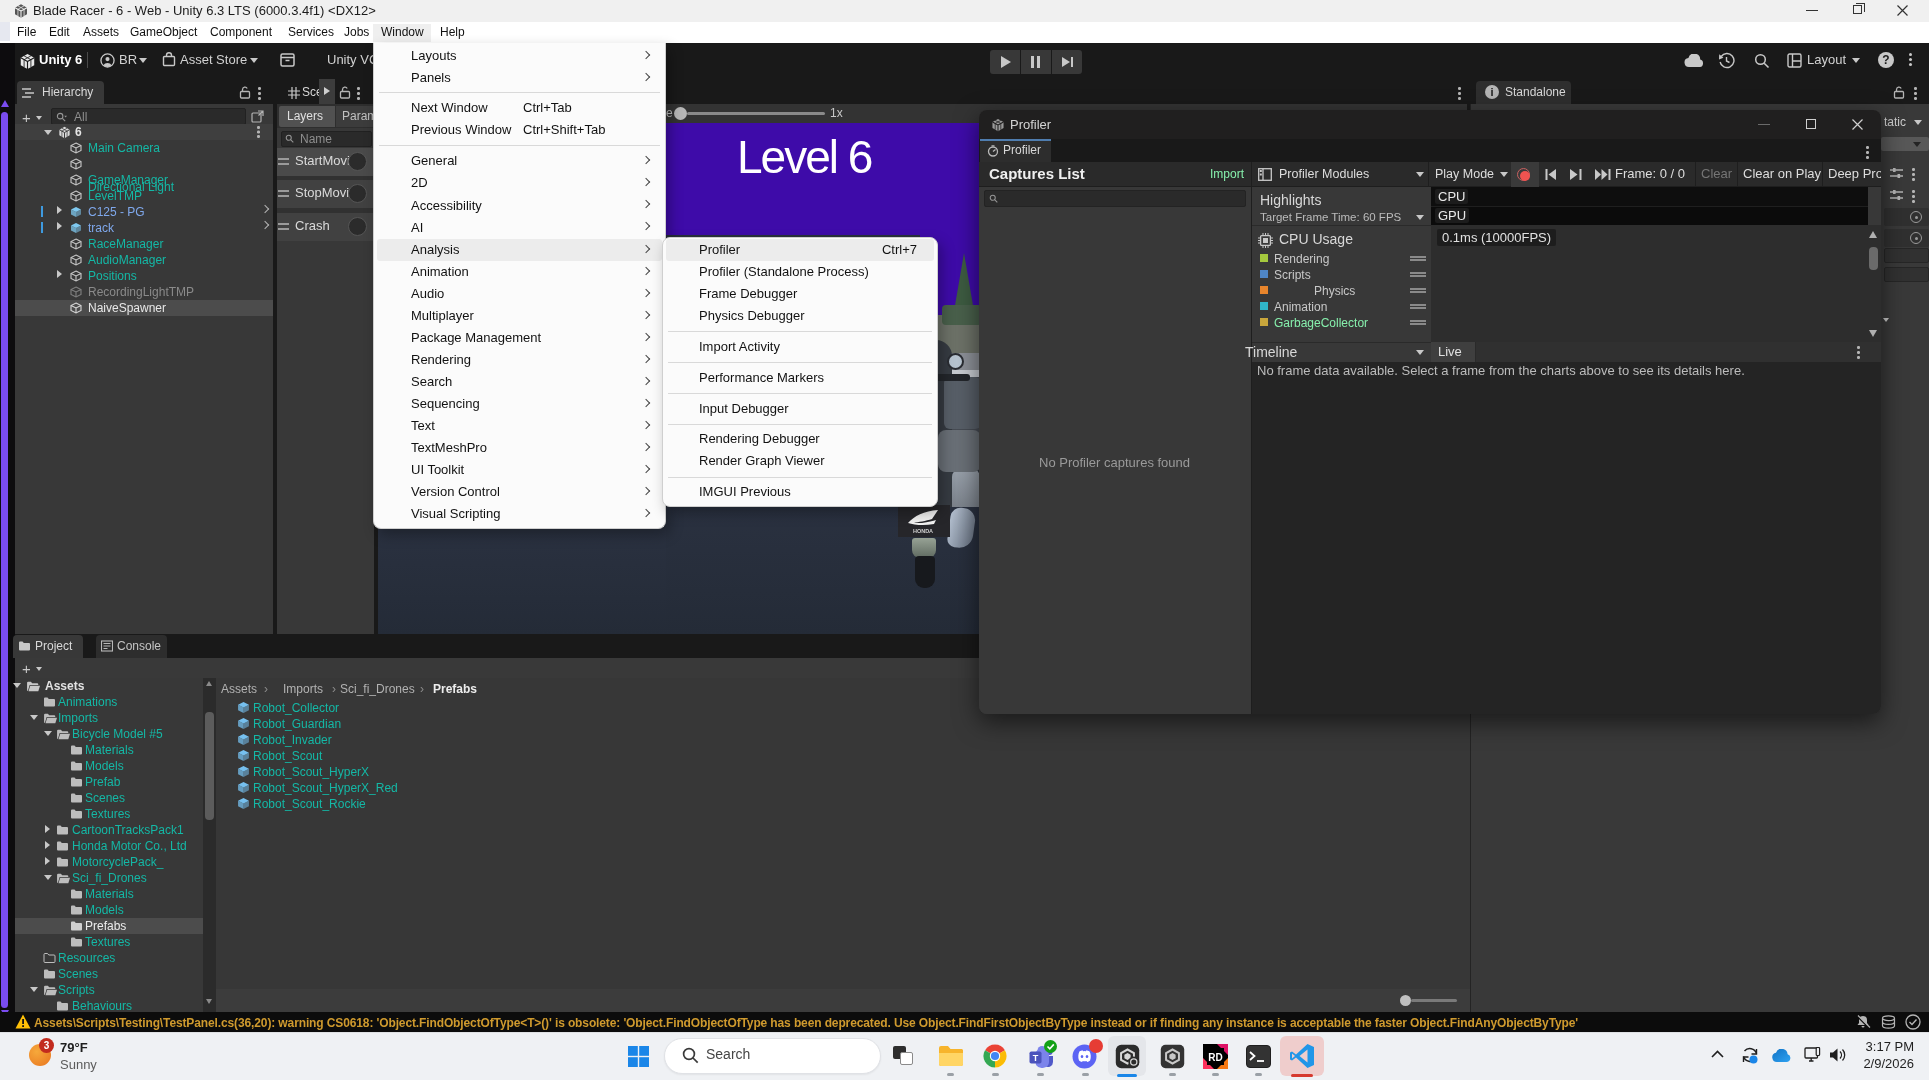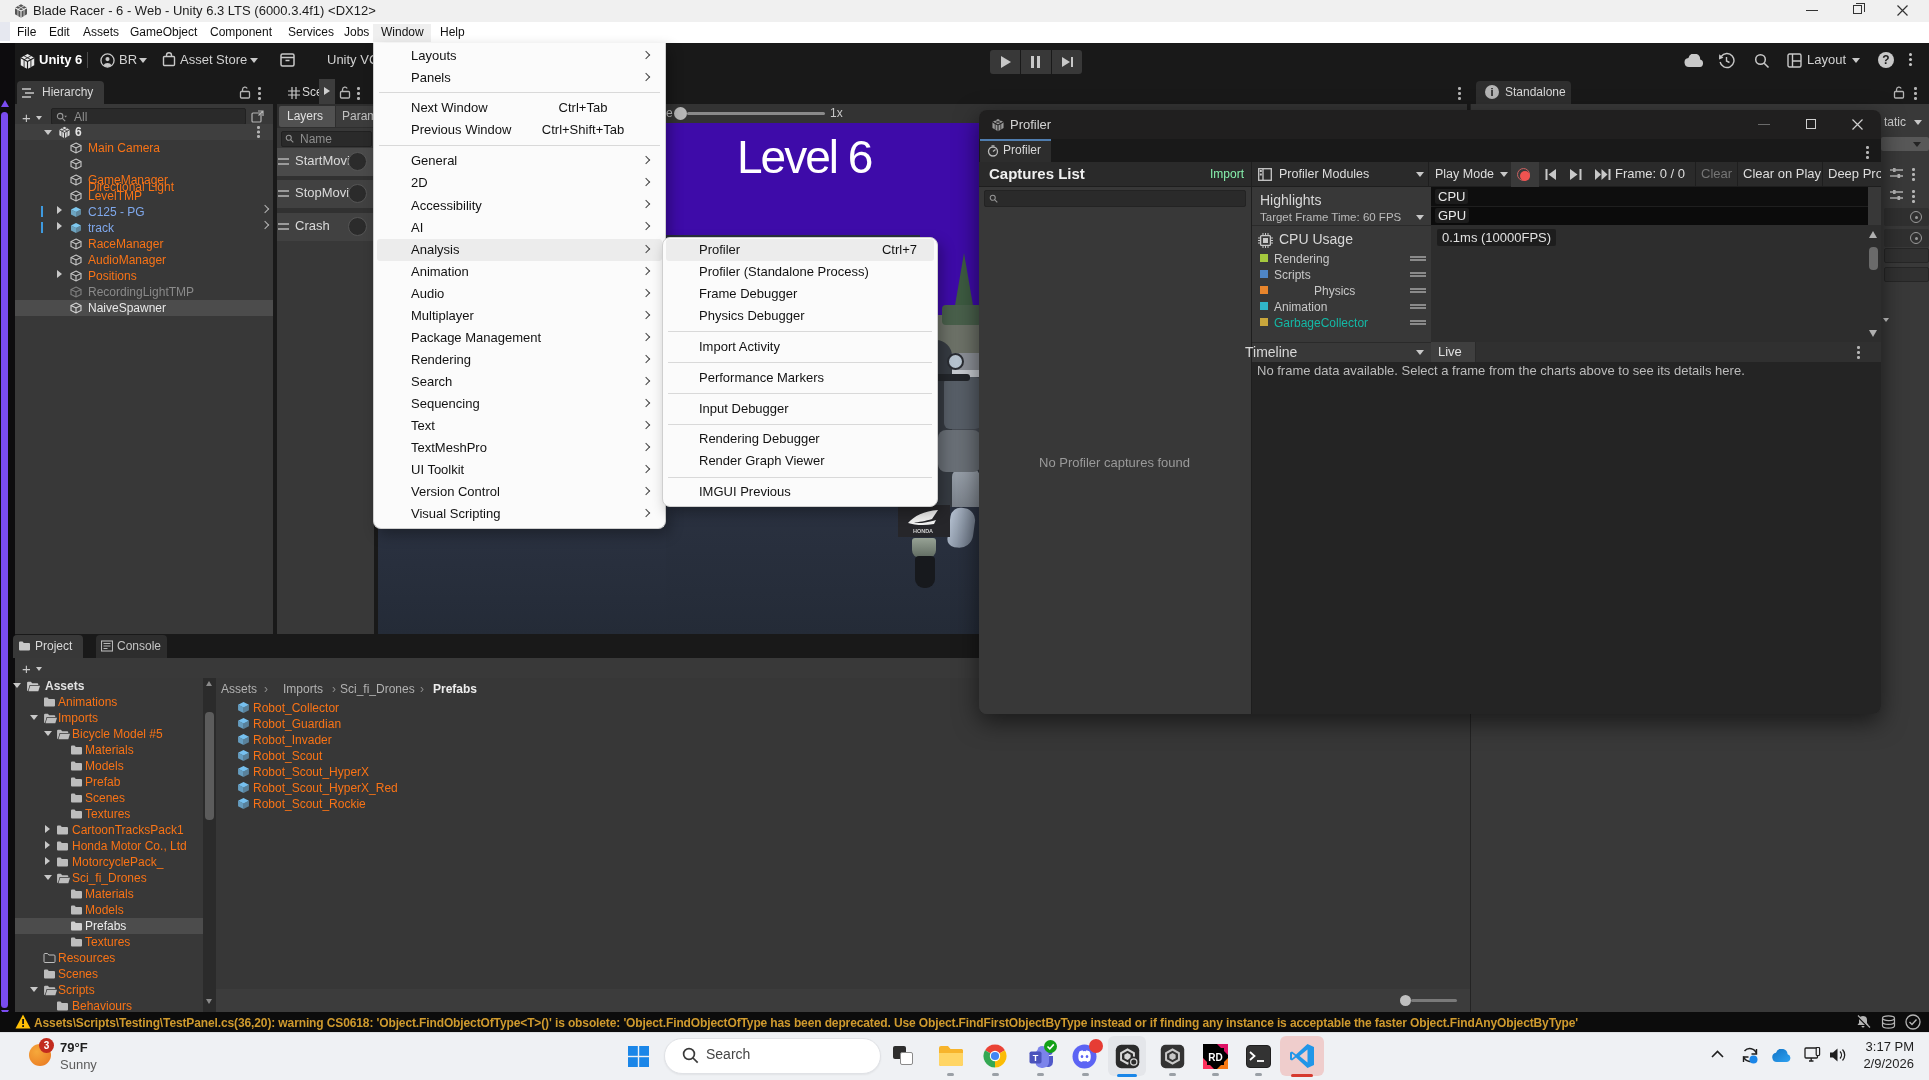--- a/index.html
+++ b/index.html
@@ -1,19 +1,19 @@
 <!DOCTYPE html>
 <html><head><meta charset="utf-8">
 <style>
   * { margin:0; padding:0; box-sizing:border-box; }
   html,body { width:1929px; height:1080px; overflow:hidden; background:#191919;
     font-family:"Liberation Sans", sans-serif; }
   .abs { position:absolute; }
   #page { position:relative; width:1929px; height:1080px; }
-  .trow { position:absolute; height:16px; line-height:16px; font-size:12px; color:#f97316; white-space:nowrap; }
+  .trow { position:absolute; height:16px; line-height:16px; font-size:12px; color:#14b8a6; white-space:nowrap; }
 </style></head>
 <body>
 <div id="page">
 
 <div class="abs" style="left:0;top:0;width:1929px;height:22px;background:#f0f0f0;"></div>
 <svg class="abs" style="left:13px;top:3px;" width="16" height="16" viewBox="0 0 24 24">
  <path fill="#555" d="M12 2 L21 7 L21 17 L12 22 L3 17 L3 7 Z"></path>
  <path stroke="#f0f0f0" stroke-width="1.6" fill="none" d="M12 22 V12 M12 12 L3 7 M12 12 L21 7"></path>
  <path stroke="#f0f0f0" stroke-width="1.1" fill="none" d="M7.4 19.5 L7.4 9.4 L16.6 4.3 M16.6 19.5 L16.6 9.4 L7.4 4.3"></path>
 </svg>
@@ -613,21 +613,21 @@
     <div class="abs" style="left:300px;top:121px;font-size:14px;color:#d8d8d8;">CPU Usage</div>
     <div class="abs" style="left:281px;top:144px;width:8px;height:8px;background:#a5c93e;"></div>
     <div class="abs" style="left:295px;top:142px;font-size:12px;color:#c8c8c8;">Rendering</div>
     <div class="abs" style="left:281px;top:160px;width:8px;height:8px;background:#4f86c6;"></div>
     <div class="abs" style="left:295px;top:158px;font-size:12px;color:#c8c8c8;">Scripts</div>
     <div class="abs" style="left:281px;top:176px;width:8px;height:8px;background:#e8852c;"></div>
     <div class="abs" style="left:295px;top:174px;font-size:12px;color:#c8c8c8;margin-left:40px;">Physics</div>
     <div class="abs" style="left:281px;top:192px;width:8px;height:8px;background:#30b5c8;"></div>
     <div class="abs" style="left:295px;top:190px;font-size:12px;color:#c8c8c8;">Animation</div>
     <div class="abs" style="left:281px;top:208px;width:8px;height:8px;background:#c8a63c;"></div>
-    <div class="abs" style="left:295px;top:206px;font-size:12px;color:#14b8a6;">GarbageCollector</div>
+    <div class="abs" style="left:295px;top:206px;font-size:12px;color:#86efac;">GarbageCollector</div>
     <div class="abs" style="left:431px;top:146px;width:16px;height:2px;background:#8a8a8a;box-shadow:0 3px 0 #8a8a8a;"></div>
     <div class="abs" style="left:431px;top:162px;width:16px;height:2px;background:#8a8a8a;box-shadow:0 3px 0 #8a8a8a;"></div>
     <div class="abs" style="left:431px;top:178px;width:16px;height:2px;background:#8a8a8a;box-shadow:0 3px 0 #8a8a8a;"></div>
     <div class="abs" style="left:431px;top:194px;width:16px;height:2px;background:#8a8a8a;box-shadow:0 3px 0 #8a8a8a;"></div>
     <div class="abs" style="left:431px;top:210px;width:16px;height:2px;background:#8a8a8a;box-shadow:0 3px 0 #8a8a8a;"></div>
 
     <div class="abs" style="left:452px;top:115px;width:450px;height:117px;background:#2d2d2d;"></div>
     <div class="abs" style="left:458px;top:119px;font-size:13px;color:#e0e0e0;background:#1d1d1d;padding:1px 5px;border-radius:2px;">0.1ms (10000FPS)</div>
 
     <div class="abs" style="left:890px;top:121px;width:0;height:0;border-left:4.5px solid transparent;border-right:4.5px solid transparent;border-bottom:7px solid #b0b0b0;"></div>
@@ -644,21 +644,21 @@
     <div class="abs" style="left:878px;top:236px;width:2.5px;height:2.5px;background:#b4b4b4;border-radius:50%;box-shadow:0 5px 0 #b4b4b4, 0 10px 0 #b4b4b4;"></div>
 
     <div class="abs" style="left:273px;top:252px;width:629px;height:352px;background:#242424;"></div>
     <div class="abs" style="left:278px;top:253px;font-size:13px;color:#bcbcbc;">No frame data available. Select a frame from the charts above to see its details here.</div>
   </div>
 </div>
 
 <style>
   .mi { position:absolute; height:22px; line-height:22px; font-size:13px; color:#121212; white-space:nowrap; }
   .mi .lbl { position:absolute; left:38px; }
-  .mi .sc { position:absolute; left:150px; width:120px; text-align:center; }
+  .mi .sc { position:absolute; left:150px; width:120px; text-align:left; }
   .mi .ar { position:absolute; left:270px; top:6.5px; width:6px; height:6px; border-top:1.4px solid #454545; border-right:1.4px solid #454545; transform:rotate(45deg); }
   .msep { position:absolute; left:6px; width:281px; height:1px; background:#d9d9d9; }
   .mi2 { position:absolute; height:22px; line-height:22px; font-size:13px; color:#121212; white-space:nowrap; }
   .mi2 .lbl { position:absolute; left:37px; }
   .msep2 { position:absolute; left:6px; width:264px; height:1px; background:#d9d9d9; }
 </style>
 <div id="menus">
 
   <div class="abs" style="left:373px;top:43px;width:293px;height:486px;background:#fbfbfb;border:1px solid #cfcfcf;border-top:none;border-radius:0 0 8px 8px;box-shadow:4px 6px 14px rgba(0,0,0,0.30);"></div>
   <div class="abs" style="left:377px;top:239px;width:285px;height:22px;background:#ececec;border-radius:3px;"></div>

